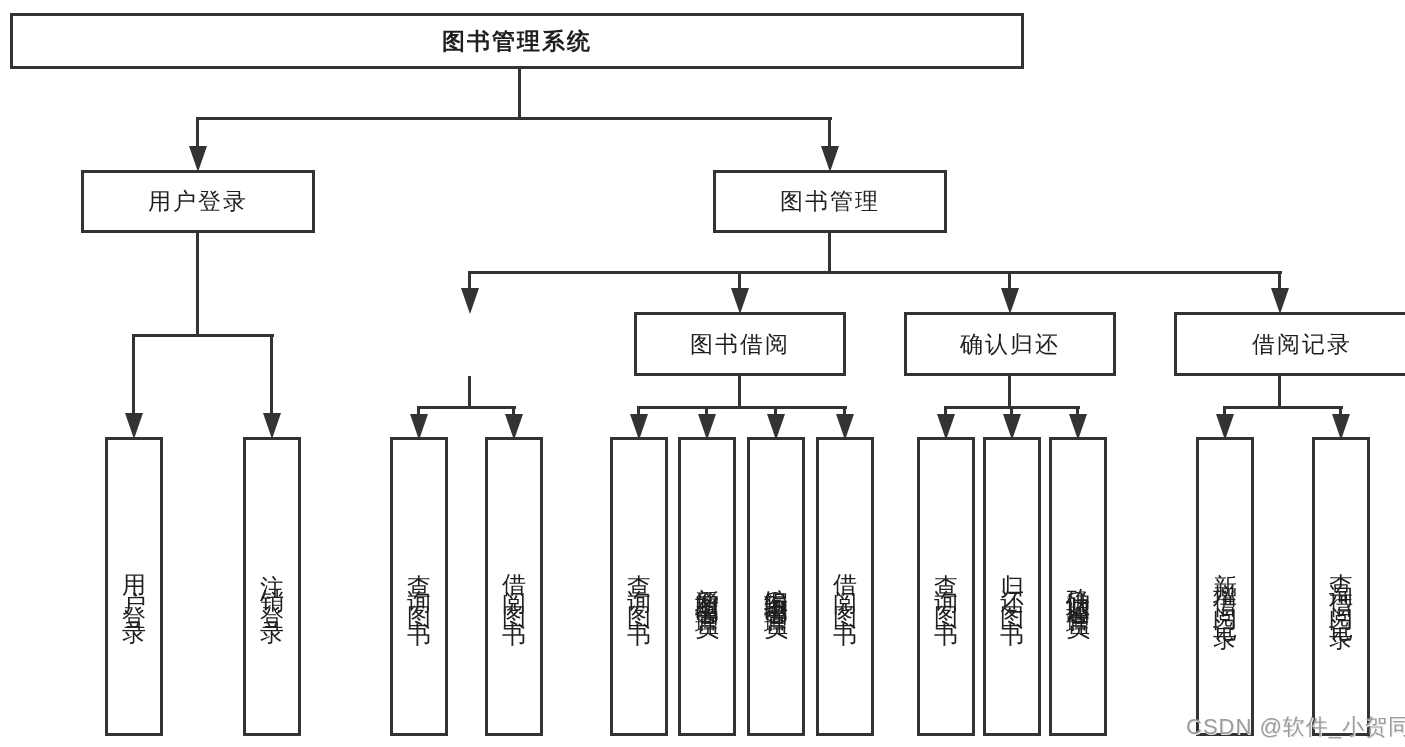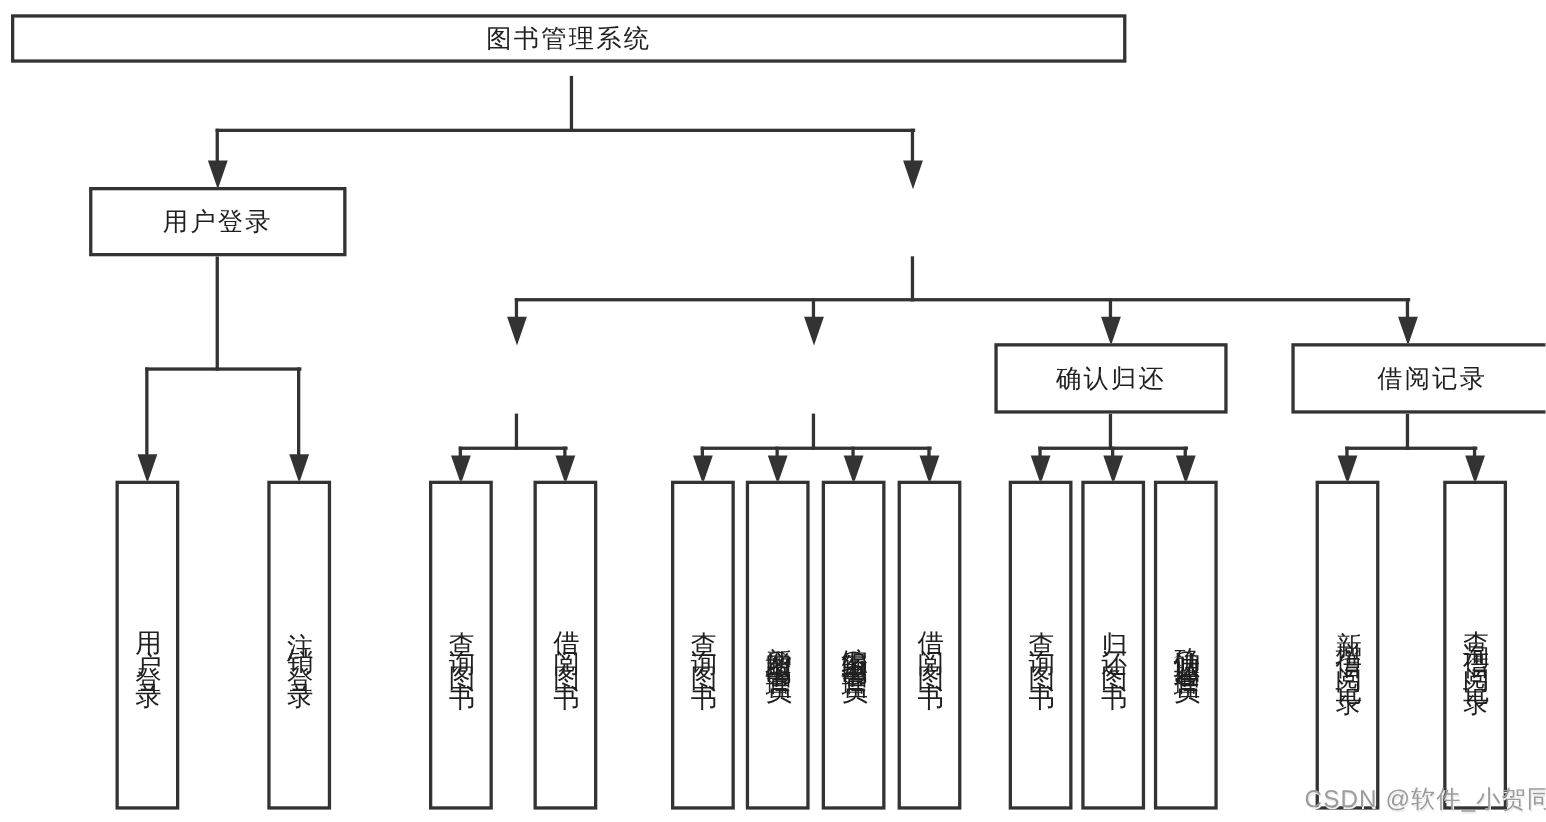--- a/index.html
+++ b/index.html
@@ -78,28 +78,34 @@
     text-shadow:1px 1px 0 #ececec;
     z-index:5;
     pointer-events:none;
   }
 </style>
 </head>
 <body>
 
 <div class="stage">
 
-  <div class="box" style="left:10px;top:13px;width:1014px;height:44px;">
+  <div class="box" style="left:10px;top:13px;width:1014px;height:56px;font-weight:bold;">
     <span class="hlabel">图书管理系统</span>
   </div>
 
   <div class="box" style="left:81px;top:170px;width:234px;height:63px;">
     <span class="hlabel">用户登录</span>
   </div>
-
+  <div class="box" style="left:713px;top:170px;width:234px;height:63px;">
+    <span class="hlabel">图书管理</span>
+  </div>
+
+  <div class="box" style="left:634px;top:312px;width:212px;height:64px;">
+    <span class="hlabel">图书借阅</span>
+  </div>
   <div class="box" style="left:904px;top:312px;width:212px;height:64px;">
     <span class="hlabel">确认归还</span>
   </div>
   <div class="box" style="left:1174px;top:312px;width:256px;height:64px;">
     <span class="hlabel">借阅记录</span>
   </div>
 
   <div class="box leaf" style="left:105px;">
     <span class="vt ls4">用户登录</span>
   </div>

